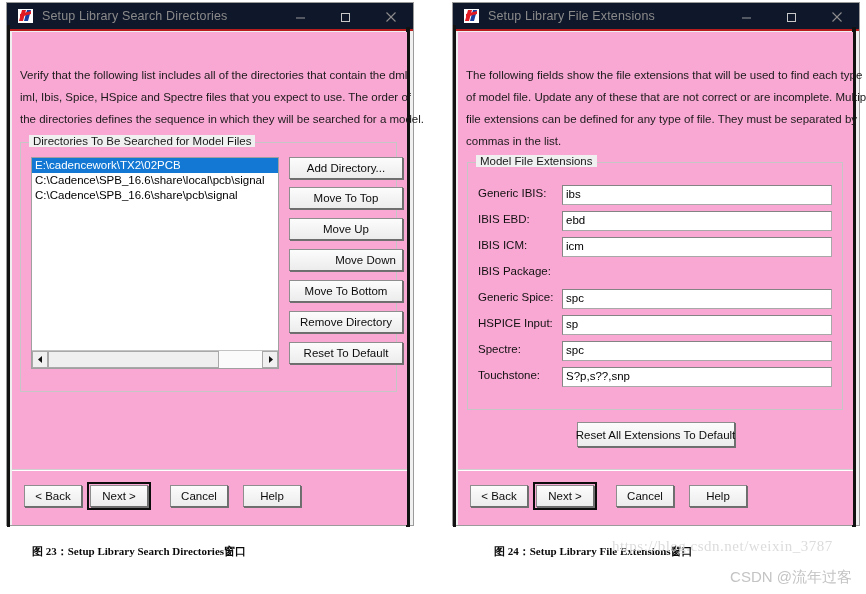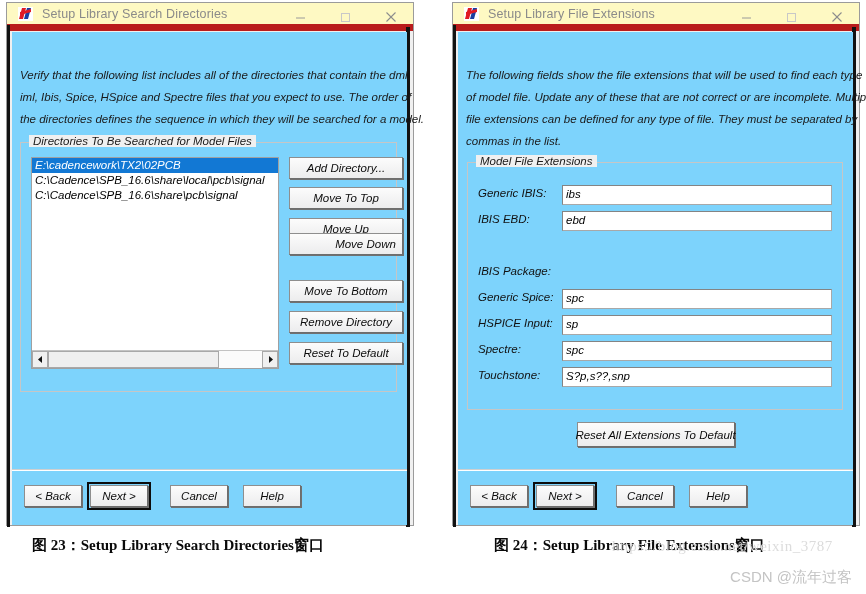--- a/index.html
+++ b/index.html
@@ -30,26 +30,26 @@
     position: absolute;
     top: 0;
     width: 4px;
     background: #121212;
   }
   .edge-left-a  { left: 0px;   top: 22px; height: 502px; width: 3px; }
   .edge-right-a { right: 3px;  top: 24px; height: 500px; width: 4px; }
 
   .titlebar {
     height: 28px;
-    background: #fef9c3;
+    background: #0f172a;
     display: flex;
     align-items: center;
     position: relative;
     box-sizing: border-box;
-    border-bottom: 7px solid #b91c1c;
+    border-bottom: 2px solid #b91c1c;
   }
   .app-icon {
     width: 16px;
     height: 16px;
     margin-left: 11px;
     margin-right: 8px;
     flex: 0 0 auto;
     position: relative;
   }
   .title-text {
@@ -77,22 +77,21 @@
   .win-btn.close { color: #8d8d8d; }
   .win-btn svg { display: block; }
 
   
   .dlg-body {
     position: absolute;
     left: 5px;
     right: 6px;
     top: 29px;
     bottom: 0;
-    background: #7dd3fc;
-    font-style: italic;
+    background: #f9a8d4;
   }
   .intro {
     position: absolute;
     left: 8px;
     right: 12px;
     top: 32px;
     font-size: 11.5px;
     color: #1a1a1a;
     line-height: 22px;
   }
@@ -262,23 +261,24 @@
   .foot-btn.focused {
     outline: 2px solid #0c0c0c;
     outline-offset: 1px;
   }
 
   
   .caption {
     position: absolute;
     font-family: "Liberation Serif", serif;
     font-weight: bold;
-    font-size: 15px;
+    font-size: 11px;
     color: #0a0a0a;
     white-space: nowrap;
+    margin-top: 8px;
   }
   .cap-left  { left: 32px;  top: 536px; }
   .cap-right { left: 494px; top: 536px; }
 
   .watermark-url {
     position: absolute;
     left: 612px;
     top: 538px;
     font-size: 15px;
     font-family: "Liberation Serif", serif;
@@ -363,21 +363,21 @@
             <svg width="7" height="7" viewBox="0 0 7 7">
                 <polygon points="2,0 2,7 6,3.5" fill="#111"></polygon>
               </svg>
           </div>
         </div>
       </div>
 
       <div class="btn side-btn" style="left:268px; top:14px;">Add Directory...</div>
       <div class="btn side-btn" style="left:268px; top:44px;">Move To Top</div>
       <div class="btn side-btn" style="left:268px; top:75px;">Move Up</div>
-      <div class="btn side-btn" style="left:268px; top:90px;padding-left:39px;">Move Down</div>
+      <div class="btn side-btn" style="left:268px; top:106px;padding-left:39px;">Move Down</div>
       <div class="btn side-btn" style="left:268px; top:137px;">Move To Bottom</div>
       <div class="btn side-btn" style="left:268px; top:168px;">Remove Directory</div>
       <div class="btn side-btn" style="left:268px; top:199px;">Reset To Default</div>
     </div>
 
     <div class="footer-sep"></div>
     <div class="footer">
       <div class="btn foot-btn" style="left:12px;" id="L0">&lt; Back</div>
       <div class="btn foot-btn focused" style="left:78px;" id="L1">Next &gt;</div>
       <div class="btn foot-btn" style="left:158px;">Cancel</div>
@@ -434,20 +434,24 @@
       <div class="gb-title">Model File Extensions</div>
 
       <div class="field-row" style="top:22px;">
         <span class="field-label">Generic IBIS:</span>
         <div class="field-input">ibs</div>
       </div>
       <div class="field-row" style="top:48px;">
         <span class="field-label">IBIS EBD:</span>
         <div class="field-input">ebd</div>
       </div>
+      <div class="field-row" style="top:74px;">
+        <span class="field-label">IBIS ICM:</span>
+        <div class="field-input">icm</div>
+      </div>
       <div class="field-row" style="top:100px;">
         <span class="field-label">IBIS Package:</span>
       </div>
       <div class="field-row" style="top:126px;">
         <span class="field-label">Generic Spice:</span>
         <div class="field-input">spc</div>
       </div>
       <div class="field-row" style="top:152px;">
         <span class="field-label">HSPICE Input:</span>
         <div class="field-input">sp</div>

